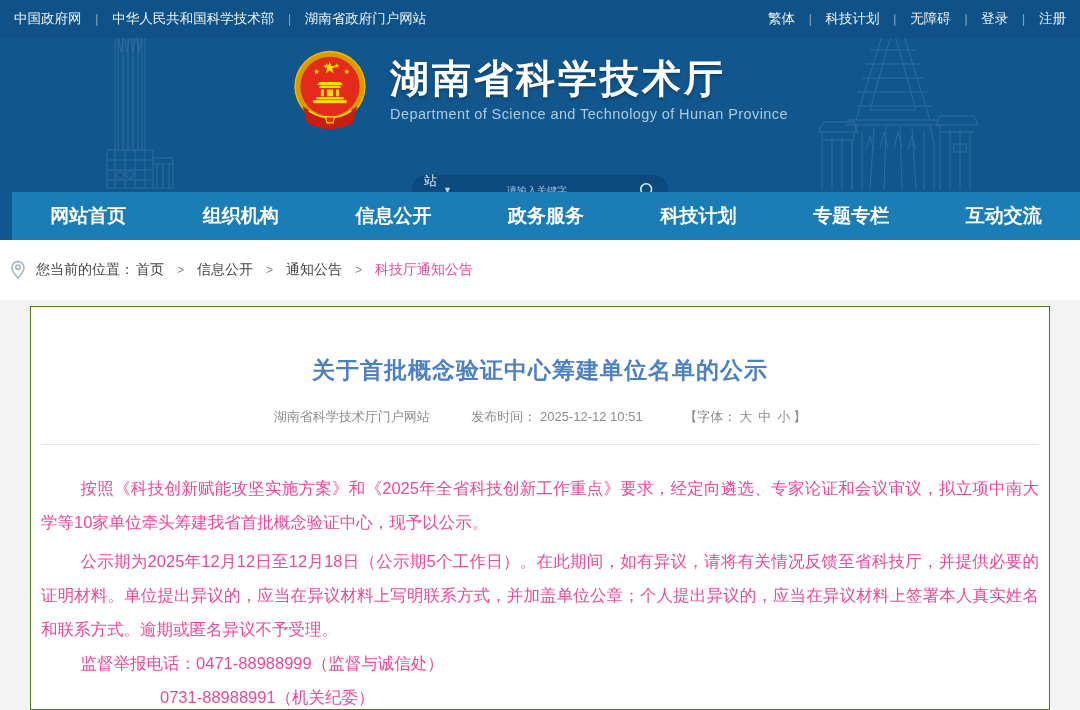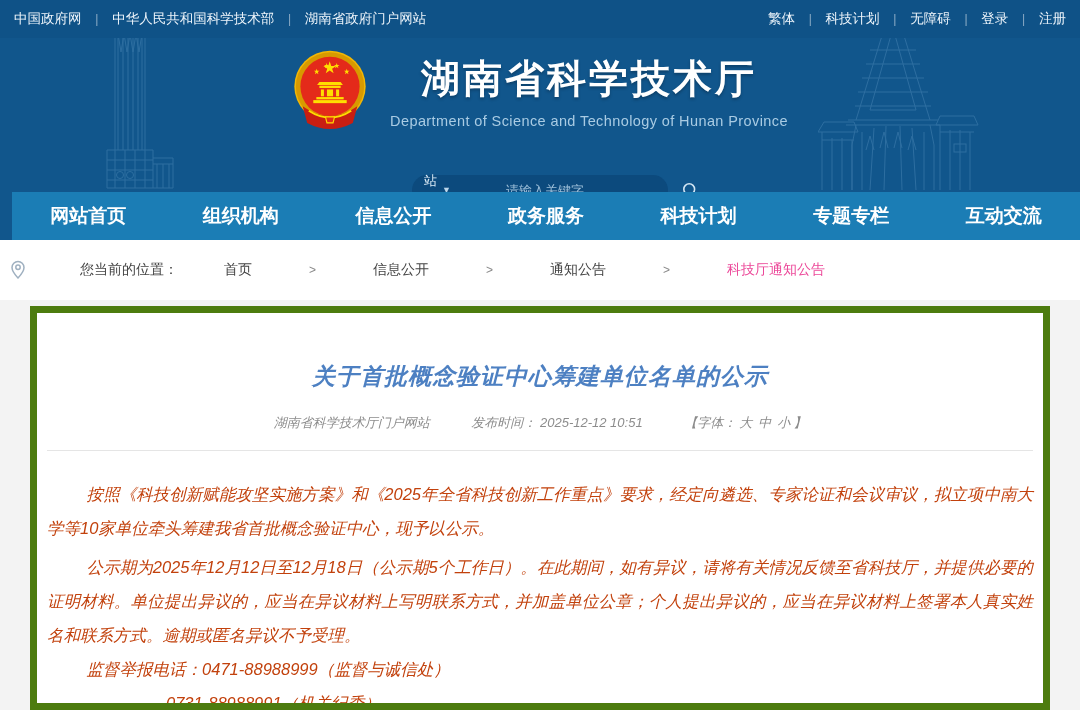--- a/index.html
+++ b/index.html
@@ -13,57 +13,57 @@
   .bld-right { left:818px; }
 
   
   .topbar { position:relative; height:38px; background:#0f5287; display:flex; align-items:center;
             justify-content:space-between; padding:12px 14px; font-size:13.5px; color:#eef5fb; z-index:2; }
   .topbar a { color:#eef5fb; text-decoration:none; cursor:pointer; }
   .tsep { color:rgba(255,255,255,.5); margin:0 10px; font-size:12px; }
 
   
   .header { position:relative; height:154px; z-index:2; }
-  .brand { display:flex; justify-content:center; align-items:flex-start; padding-top:12px;text-align:center; }
+  .brand { display:flex; justify-content:center; align-items:flex-start; padding-top:12px; }
   .emblem { width:76px; height:82px; margin-right:22px; flex:none; }
   .brand-text { padding-top:2px; }
   .site-name { font-size:39px; font-weight:bold; color:#ffffff; letter-spacing:3px;
                text-shadow:0 2px 3px rgba(0,0,0,.25); }
-  .site-name-en { font-size:14.5px; color:#a9cbe3; margin-top:7px; letter-spacing:.4px; }
+  .site-name-en { font-size:14.5px; color:#a9cbe3; letter-spacing:.4px; }
   .search-pill { position:absolute; left:412px; top:137px; width:256px; height:30px; background:#0c4a7d;
                  border-radius:15px; display:flex; align-items:center; padding:0 12px; }
   .scope { font-size:13px; color:#dcebf6; cursor:pointer; }
   .caret { font-size:9px; color:#bcd6ea; margin:0 8px 0 5px; cursor:pointer; }
-  .search-pill input { flex:1; background:transparent; border:none; outline:none; font-size:13px;
+  .search-pill input { flex:1; background:transparent; border:none; outline:none; font-size:10px;
                        color:#f0abfc; font-family:inherit;margin-left:47px; }
   .search-pill input::placeholder { color:#9fc0da; }
   .mag { flex:none; cursor:pointer; }
 
   
   .nav { position:relative; height:48px; background:#1b7db5; display:flex; z-index:2;margin-left:12px; }
   .nav-item { flex:1; text-align:center; line-height:48px; font-size:19px; font-weight:bold;
               color:#ffffff; cursor:pointer; }
 
   
-  .crumbbar { height:60px; background:#ffffff; display:flex; align-items:center; padding:0 10px; font-size:14px; color:#444;gap:44px; }
+  .crumbbar { height:60px; background:#ffffff; display:flex; align-items:center; padding:0 10px; font-size:14px; color:#444; }
   .pin { margin:0 10px 0 0; }
   .crumb-label { color:#444; }
   .crumbbar a { color:#444; text-decoration:none; margin:0 2px; cursor:pointer; }
   .csep { color:#888; margin:0 11px; font-size:12px; }
   .crumbbar a.active { color:#ec4899;font-family:Liberation Serif, serif; }
 
   
   .content-bg { background:#f3f3f3; padding:6px 30px 0; height:410px; }
-  .card { background:#ffffff; border:7px solid #4d7c0f; height:100%; padding:0 10px; overflow:hidden;font-style:italic; }
+  .card { background:#ffffff; border:1px solid #4d7c0f; height:100%; padding:0 10px; overflow:hidden; }
   .art-title { text-align:center; color:#4d80c2; font-size:23px; font-weight:600; letter-spacing:1px; padding-top:48px; }
   .meta { text-align:center; color:#8c8c8c; font-size:13px; margin-top:22px; }
   .meta .seg { margin:0 19px; }
   .meta a { color:#8c8c8c; text-decoration:none; cursor:pointer; margin:0 3px; }
   .rule { border:none; border-top:1px solid #e5e5e5; margin-top:18px; }
-  .para { font-size:16.5px; color:#c2410c; line-height:34px; text-align:justify; }
+  .para { font-size:16.5px; color:#ec4899; line-height:34px; text-align:justify; }
   .para.indent { text-indent:2.4em; }
   .para.p1 { margin-top:26px; }
   .para.gap { margin-top:5px; }
   .para.phone2 { padding-left:119px; }
 </style>
 </head>
 <body>
 
 <div class="hero">
   <div class="buildings">

